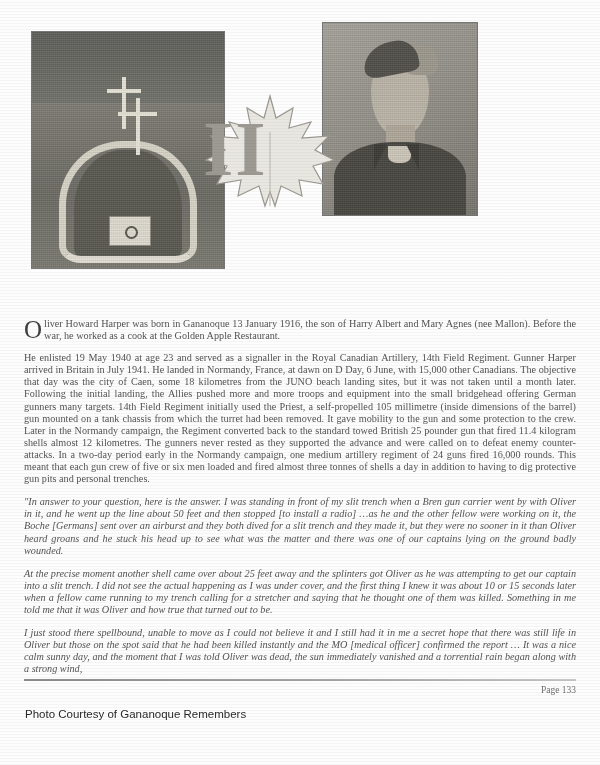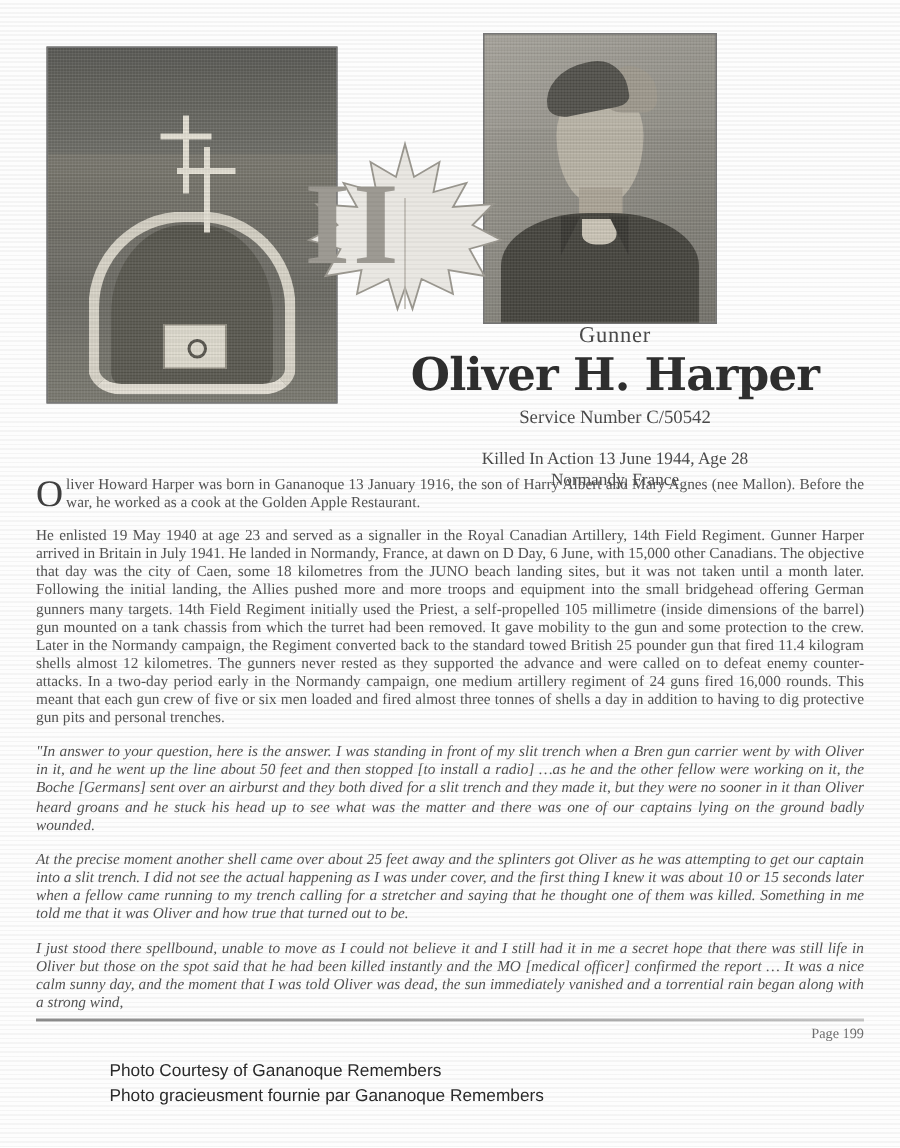--- a/index.html
+++ b/index.html
@@ -274,21 +274,20 @@
     font-size: 9.5px;
     color: #6e6e6e;
   }
   .credits {
     position: absolute;
     left: 25px; top: 706px;
     font-family: "Liberation Sans", sans-serif;
     font-size: 11.5px;
     line-height: 17px;
     color: #2a2a2a;
-    margin-left: 48px;
   }
   .scan-noise {
     position: absolute;
     left: 0; top: 0; width: 600px; height: 765px;
     pointer-events: none;
     opacity: .035;
     background-image: repeating-linear-gradient(0deg, #000 0 1px, transparent 1px 3px);
   }
 </style>
 </head>
@@ -332,42 +331,32 @@
         <path d="M67 4 L73 26 L90 16 L86 36 L108 30 L99 46 L126 44 L112 58 L131 68
                  L110 74 L120 92 L96 88 L99 104 L78 94 L72 114 L67 100 L62 114 L56 94
                  L35 104 L38 88 L14 92 L24 74 L3 68 L22 58 L8 44 L35 46 L26 30 L48 36
                  L44 16 L61 26 Z" fill="#e9e7e2" stroke="#9b9890" stroke-width="1.2"></path>
         <path d="M67 40 L67 114" stroke="#b8b5ad" stroke-width="1" fill="none"></path>
       </svg>
       <div class="emblem-ii">II</div>
     </div>
   </div>
 
-  <div class="name-block">
-    <div class="rank">Gunner</div>
-    <div class="soldier-name">Oliver H. Harper</div>
-    <div class="service-number">Service Number C/50542</div>
-    <div class="kia">
-      <span>Killed In Action 13 June 1944, Age 28</span><br>
-      <span>Normandy, France</span>
-    </div>
-  </div>
 
   <div class="body-text">
     <p class="tight">
       <span class="dropcap">O</span><span>liver Howard Harper was born in Gananoque 13 January 1916, the son of Harry Albert and Mary Agnes (nee Mallon). Before the war, he worked as a cook at the Golden Apple Restaurant.</span>
     </p>
     <p>He enlisted 19 May 1940 at age 23 and served as a signaller in the Royal Canadian Artillery, 14th Field Regiment. Gunner Harper arrived in Britain in July 1941. He landed in Normandy, France, at dawn on D Day, 6 June, with 15,000 other Canadians. The objective that day was the city of Caen, some 18 kilometres from the JUNO beach landing sites, but it was not taken until a month later. Following the initial landing, the Allies pushed more and more troops and equipment into the small bridgehead offering German gunners many targets. 14th Field Regiment initially used the Priest, a self-propelled 105 millimetre (inside dimensions of the barrel) gun mounted on a tank chassis from which the turret had been removed. It gave mobility to the gun and some protection to the crew. Later in the Normandy campaign, the Regiment converted back to the standard towed British 25 pounder gun that fired 11.4 kilogram shells almost 12 kilometres. The gunners never rested as they supported the advance and were called on to defeat enemy counter-attacks. In a two-day period early in the Normandy campaign, one medium artillery regiment of 24 guns fired 16,000 rounds. This meant that each gun crew of five or six men loaded and fired almost three tonnes of shells a day in addition to having to dig protective gun pits and personal trenches.</p>
     <p class="quote">"In answer to your question, here is the answer. I was standing in front of my slit trench when a Bren gun carrier went by with Oliver in it, and he went up the line about 50 feet and then stopped [to install a radio] …as he and the other fellow were working on it, the Boche [Germans] sent over an airburst and they both dived for a slit trench and they made it, but they were no sooner in it than Oliver heard groans and he stuck his head up to see what was the matter and there was one of our captains lying on the ground badly wounded.</p>
     <p class="quote">At the precise moment another shell came over about 25 feet away and the splinters got Oliver as he was attempting to get our captain into a slit trench. I did not see the actual happening as I was under cover, and the first thing I knew it was about 10 or 15 seconds later when a fellow came running to my trench calling for a stretcher and saying that he thought one of them was killed. Something in me told me that it was Oliver and how true that turned out to be.</p>
     <p class="quote">I just stood there spellbound, unable to move as I could not believe it and I still had it in me a secret hope that there was still life in Oliver but those on the spot said that he had been killed instantly and the MO [medical officer] confirmed the report … It was a nice calm sunny day, and the moment that I was told Oliver was dead, the sun immediately vanished and a torrential rain began along with a strong wind,</p>
   </div>
 
   <div class="footer-rule"></div>
-  <div class="page-number">Page 199</div>
+  <div class="page-number">Page 133</div>
 
   <div class="credits">
     <div>Photo Courtesy of Gananoque Remembers</div>
-    <div>Photo gracieusment fournie par Gananoque Remembers</div>
   </div>
 
   <div class="scan-noise"></div>
 </div>
 
 </body></html>

